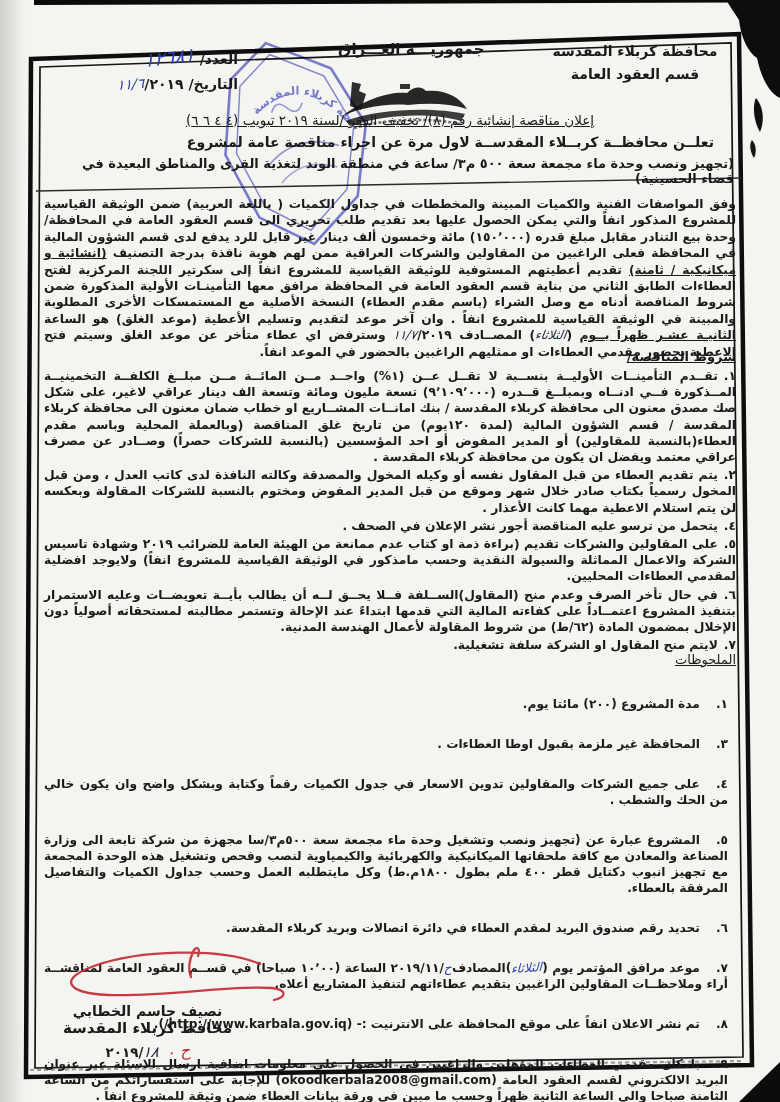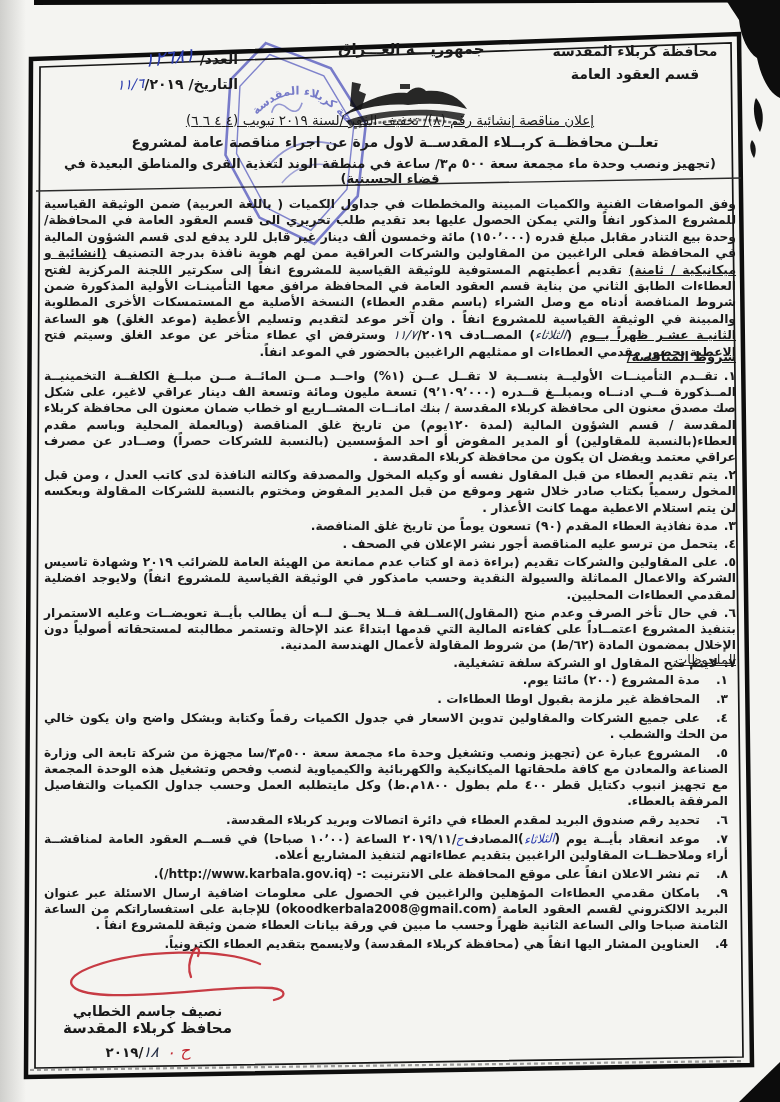--- a/index.html
+++ b/index.html
@@ -14,35 +14,35 @@
   .hdr-center{left:338px;top:40px;width:185px;text-align:left;font-size:15px;font-weight:bold;direction:rtl;}
   .hdr-left{left:46px;top:46px;width:192px;direction:rtl;text-align:right;font-size:14px;font-weight:bold;}
   .hdr-left .row{height:30px;white-space:nowrap;}
   
   .hw{color:#2b3cae;font-style:italic;font-weight:normal;display:inline-block;transform:rotate(-4deg) skewX(-6deg);}
   .hw-num{font-size:19px;letter-spacing:3px;margin-left:6px;transform:rotate(-7deg) skewX(-10deg);}
   .hwdark{color:#232c43;font-style:italic;font-weight:normal;display:inline-block;transform:skewX(-8deg);}
   .red-ink{color:#c32832;font-style:italic;font-weight:normal;}
   
   .title1{left:62px;right:62px;top:112px;text-align:center;font-size:13.5px;font-weight:normal;direction:rtl;text-decoration:underline;}
-  .title2{left:62px;right:52px;top:134px;text-align:center;font-size:14px;font-weight:bold;direction:rtl;}
-  .title3{left:46px;right:46px;top:156px;text-align:center;font-size:13px;font-weight:bold;direction:rtl;}
+  .title2{left:62px;right:66px;top:134px;font-size:14px;font-weight:bold;direction:rtl;}
+  .title3{left:46px;right:46px;top:156px;text-align:right;font-size:13px;font-weight:bold;direction:rtl;}
   
   .intro{left:44px;right:44px;top:196px;direction:rtl;text-align:justify;
       font-size:12.3px;line-height:16.4px;font-weight:bold;}
   .uline{text-decoration:underline;}
   .sec-head{right:44px;top:349px;font-size:13px;font-weight:bold;direction:rtl;text-decoration:underline;}
   .cond-list{left:44px;right:44px;top:368px;direction:rtl;text-align:justify;
       font-size:12.3px;line-height:16.2px;font-weight:bold;}
   .cond-list .item{margin-bottom:2px;}
   .num{margin-left:6px;}
   .notes-head{right:44px;top:652px;font-size:13px;font-weight:normal;direction:rtl;text-decoration:underline;}
   .notes-list{left:44px;right:52px;top:672px;direction:rtl;text-align:justify;
       font-size:12.2px;line-height:16px;font-weight:bold;}
-  .notes-list .item{margin-bottom:3px;}
+  .notes-list .item{margin-bottom:3px;margin-top:24px;}
   .notes-list .num{margin-left:16px;}
   
   .sig-name{left:50px;top:1003px;width:195px;text-align:center;font-size:14px;font-weight:bold;direction:rtl;}
   .sig-title{left:50px;top:1019px;width:195px;text-align:center;font-size:15px;font-weight:bold;direction:rtl;}
   .sig-date{left:50px;top:1042px;width:195px;text-align:center;font-size:13.5px;font-weight:bold;direction:ltr;}
   .sig-date .hwdark{font-size:15px;}
   .sig-date .red-ink{font-size:16px;display:inline-block;transform:rotate(-8deg);margin-left:6px;}
   .stamp-wrap{left:222px;top:36px;mix-blend-mode:multiply;opacity:.8;}
   .eagle-wrap{left:338px;top:76px;}
   .scribble-wrap{left:46px;top:944px;}
@@ -116,36 +116,35 @@
   <div class="abs title3">(تجهيز ونصب وحدة ماء مجمعة سعة ٥٠٠ م٣/ ساعة في منطقة الوند لتغذية القرى والمناطق البعيدة في قضاء الحسينية)</div>
 
   <div class="abs intro">
     <span>وفق المواصفات الفنية والكميات المبينة والمخططات في جداول الكميات ( باللغة العربية) ضمن الوثيقة القياسية للمشروع المذكور انفاً والتي يمكن الحصول عليها بعد تقديم طلب تحريري الى قسم العقود العامة في المحافظة/ وحدة بيع التنادر مقابل مبلغ قدره (١٥٠٬٠٠٠) مائة وخمسون ألف دينار غير قابل للرد يدفع لدى قسم الشؤون المالية في المحافظة  فعلى الراغبين من المقاولين والشركات العراقية ممن لهم هوية نافذة بدرجة التصنيف </span><span class="uline">(انشائية و ميكانيكية / ثامنة)</span><span> تقديم أعطيتهم المستوفية للوثيقة القياسية للمشروع انفاً إلى سكرتير اللجنة المركزية لفتح العطاءات الطابق الثاني من بناية قسم العقود العامة في المحافظة مرافق معها التأمينـات الأولية المذكورة ضمن شروط المنافصة أدناه مع وصل الشراء (باسم مقدم العطاء) النسخة الأصلية مع المستمسكات الأخرى المطلوبة والمبينة في الوثيقة القياسية للمشروع انفاً . وان آخر موعد لتقديم وتسليم الأعطية (موعد الغلق) هو الساعة </span><span class="uline">الثانيـة عشـر ظهراً يــوم</span><span> (</span><span class="hwdark">الثلاثاء</span><span>) </span><span>المصــادف </span><span>٢٠١٩/</span><span class="hwdark">١١/٧</span><span> وسترفض اي عطاء متأخر عن موعد الغلق وسيتم فتح الاعطية بحضور مقدمي العطاءات او ممثليهم الراغبين بالحضور في الموعد انفاً.</span>
   </div>
 
   <div class="abs sec-head">شروط المناقصة/</div>
   <div class="abs cond-list">
     <div class="item"><span class="num">١.</span><span>تقــدم التأمينــات الأوليــة بنســبة لا تقــل عــن (١%) واحــد مــن المائــة مــن مبلــغ الكلفــة التخمينيــة المــذكورة فــي ادنــاه وبمبلــغ قــدره (٩٬١٠٩٬٠٠٠) تسعة مليون ومائة وتسعة الف دينار عراقي لاغير، على شكل صك مصدق معنون الى محافظة كربلاء المقدسة / بنك امانــات المشــاريع او خطاب ضمان معنون الى محافظة كربلاء المقدسة / قسم الشؤون المالية (لمدة ١٢٠يوم) من تاريخ غلق المناقصة (وبالعملة المحلية وباسم مقدم العطاء(بالنسبة للمقاولين) أو المدير المفوض أو احد المؤسسين (بالنسبة للشركات حصراً)  وصــادر عن مصرف عراقي معتمد ويفضل ان يكون من محافظة كربلاء المقدسة .</span></div>
     <div class="item"><span class="num">٢.</span><span>يتم تقديم العطاء من قبل المقاول نفسه أو وكيله المخول والمصدقة وكالته النافذة  لدى كاتب  العدل ، ومن قبل المخول رسمياً بكتاب صادر خلال شهر وموقع من قبل المدير المفوض ومختوم بالنسبة للشركات المقاولة وبعكسه  لن يتم استلام الاعطية مهما كانت الأعذار .</span></div>
-    <div class="item"><span class="num">٣.</span><span>مدة نفاذية العطاء المقدم (٩٠) تسعون يوماً من تاريخ غلق المنافصة.</span></div>
     <div class="item"><span class="num">٤.</span><span>يتحمل من ترسو عليه المناقصة أجور نشر الإعلان في الصحف .</span></div>
     <div class="item"><span class="num">٥.</span><span>على المقاولين والشركات تقديم (براءة ذمة او كتاب عدم ممانعة من الهيئة العامة للضرائب ٢٠١٩ وشهادة تاسيس الشركة والاعمال المماثلة والسيولة النقدية وحسب مامذكور في الوثيقة القياسية للمشروع انفاً) ولايوجد افضلية لمقدمي العطاءات المحليين.</span></div>
     <div class="item"><span class="num">٦.</span><span>في حال تأخر الصرف وعدم منح (المقاول)الســلفة فــلا يحــق لــه أن يطالب بأيــة تعويضــات وعليه الاستمرار بتنفيذ المشروع اعتمــاداً على كفاءته المالية التي قدمها ابتداءً عند الإحالة وتستمر مطالبته  لمستحقاته أصولياً دون الإخلال بمضمون المادة (٦٢/ط) من شروط المقاولة لأعمال الهندسة المدنية.</span></div>
     <div class="item"><span class="num">٧.</span><span>لايتم منح المقاول او الشركة سلفة تشغيلية.</span></div>
   </div>
 
   <div class="abs notes-head">الملحوظات</div>
   <div class="abs notes-list">
     <div class="item"><span class="num">١.</span><span>مدة المشروع (٢٠٠) مائتا يوم.</span></div>
     <div class="item"><span class="num">٣.</span><span>المحافظة غير ملزمة بقبول اوطا العطاءات .</span></div>
     <div class="item"><span class="num">٤.</span><span>على جميع الشركات والمقاولين تدوين الاسعار في جدول الكميات رقماً وكتابة وبشكل واضح  وان يكون خالي من الحك والشطب .</span></div>
     <div class="item"><span class="num">٥.</span><span>المشروع عبارة عن (تجهيز ونصب وتشغيل  وحدة ماء مجمعة سعة ٥٠٠م٣/سا مجهزة من شركة تابعة الى وزارة الصناعة والمعادن مع كافة ملحقاتها الميكانيكية والكهربائية والكيمياوية لنصب وفحص وتشغيل هذه الوحدة المجمعة مع تجهيز انبوب دكتايل قطر ٤٠٠ ملم بطول ١٨٠٠م.ط) وكل مايتطلبه العمل وحسب جداول الكميات والتفاصيل المرفقة بالعطاء.</span></div>
     <div class="item"><span class="num">٦.</span><span>تحديد رقم صندوق البريد لمقدم العطاء في دائرة اتصالات وبريد كربلاء المقدسة.</span></div>
     <div class="item">
-      <span class="num">٧.</span><span>موعد انعقاد بأيــة يوم (</span><span class="hw">الثلاثاء</span><span>)المصادف</span><span class="hw">ح</span><span>/٢٠١٩/١١</span><span> الساعة (١٠٬٠٠ صباحا) في قســم العقود العامة لمناقشــة أراء وملاحظــات المقاولين الراغبين بتقديم عطاءاتهم لتنفيذ المشاريع أعلاه.</span>
+      <span class="num">٧.</span><span>موعد مرافق المؤتمر يوم (</span><span class="hw">الثلاثاء</span><span>)المصادف</span><span class="hw">ح</span><span>/٢٠١٩/١١</span><span> الساعة (١٠٬٠٠ صباحا) في قســم العقود العامة لمناقشــة أراء وملاحظــات المقاولين الراغبين بتقديم عطاءاتهم لتنفيذ المشاريع أعلاه.</span>
     </div>
     <div class="item"><span class="num">٨.</span><span>تم نشر الاعلان انفاً على موقع المحافظة على الانترنيت :- (http://www.karbala.gov.iq/).</span></div>
     <div class="item"><span class="num">٩.</span><span>بامكان مقدمي العطاءات المؤهلين والراغبين في الحصول على معلومات اضافية ارسال الاسئلة عبر عنوان البريد الالكتروني لقسم العقود العامة (okoodkerbala2008@gmail.com) للإجابة على استفساراتكم من الساعة الثامنة صباحا والى الساعة الثانية ظهراً وحسب ما مبين في ورقة بيانات العطاء ضمن وثيقة للمشروع انفاً .</span></div>
     <div class="item"><span class="num">4.</span><span>العناوين المشار اليها انفاً هي (محافظة كربلاء المقدسة) ولايسمح بتقديم العطاء الكترونياً.</span></div>
   </div>
 
   <div class="abs scribble-wrap">
     <svg width="256" height="58" viewBox="0 0 256 58">
       <g fill="none" stroke="#c32832" stroke-width="2.3" stroke-linecap="round" opacity=".9">
         <path d="M152,12 C155,4 150,1 147,8 C143,17 142,26 145,33"></path>

